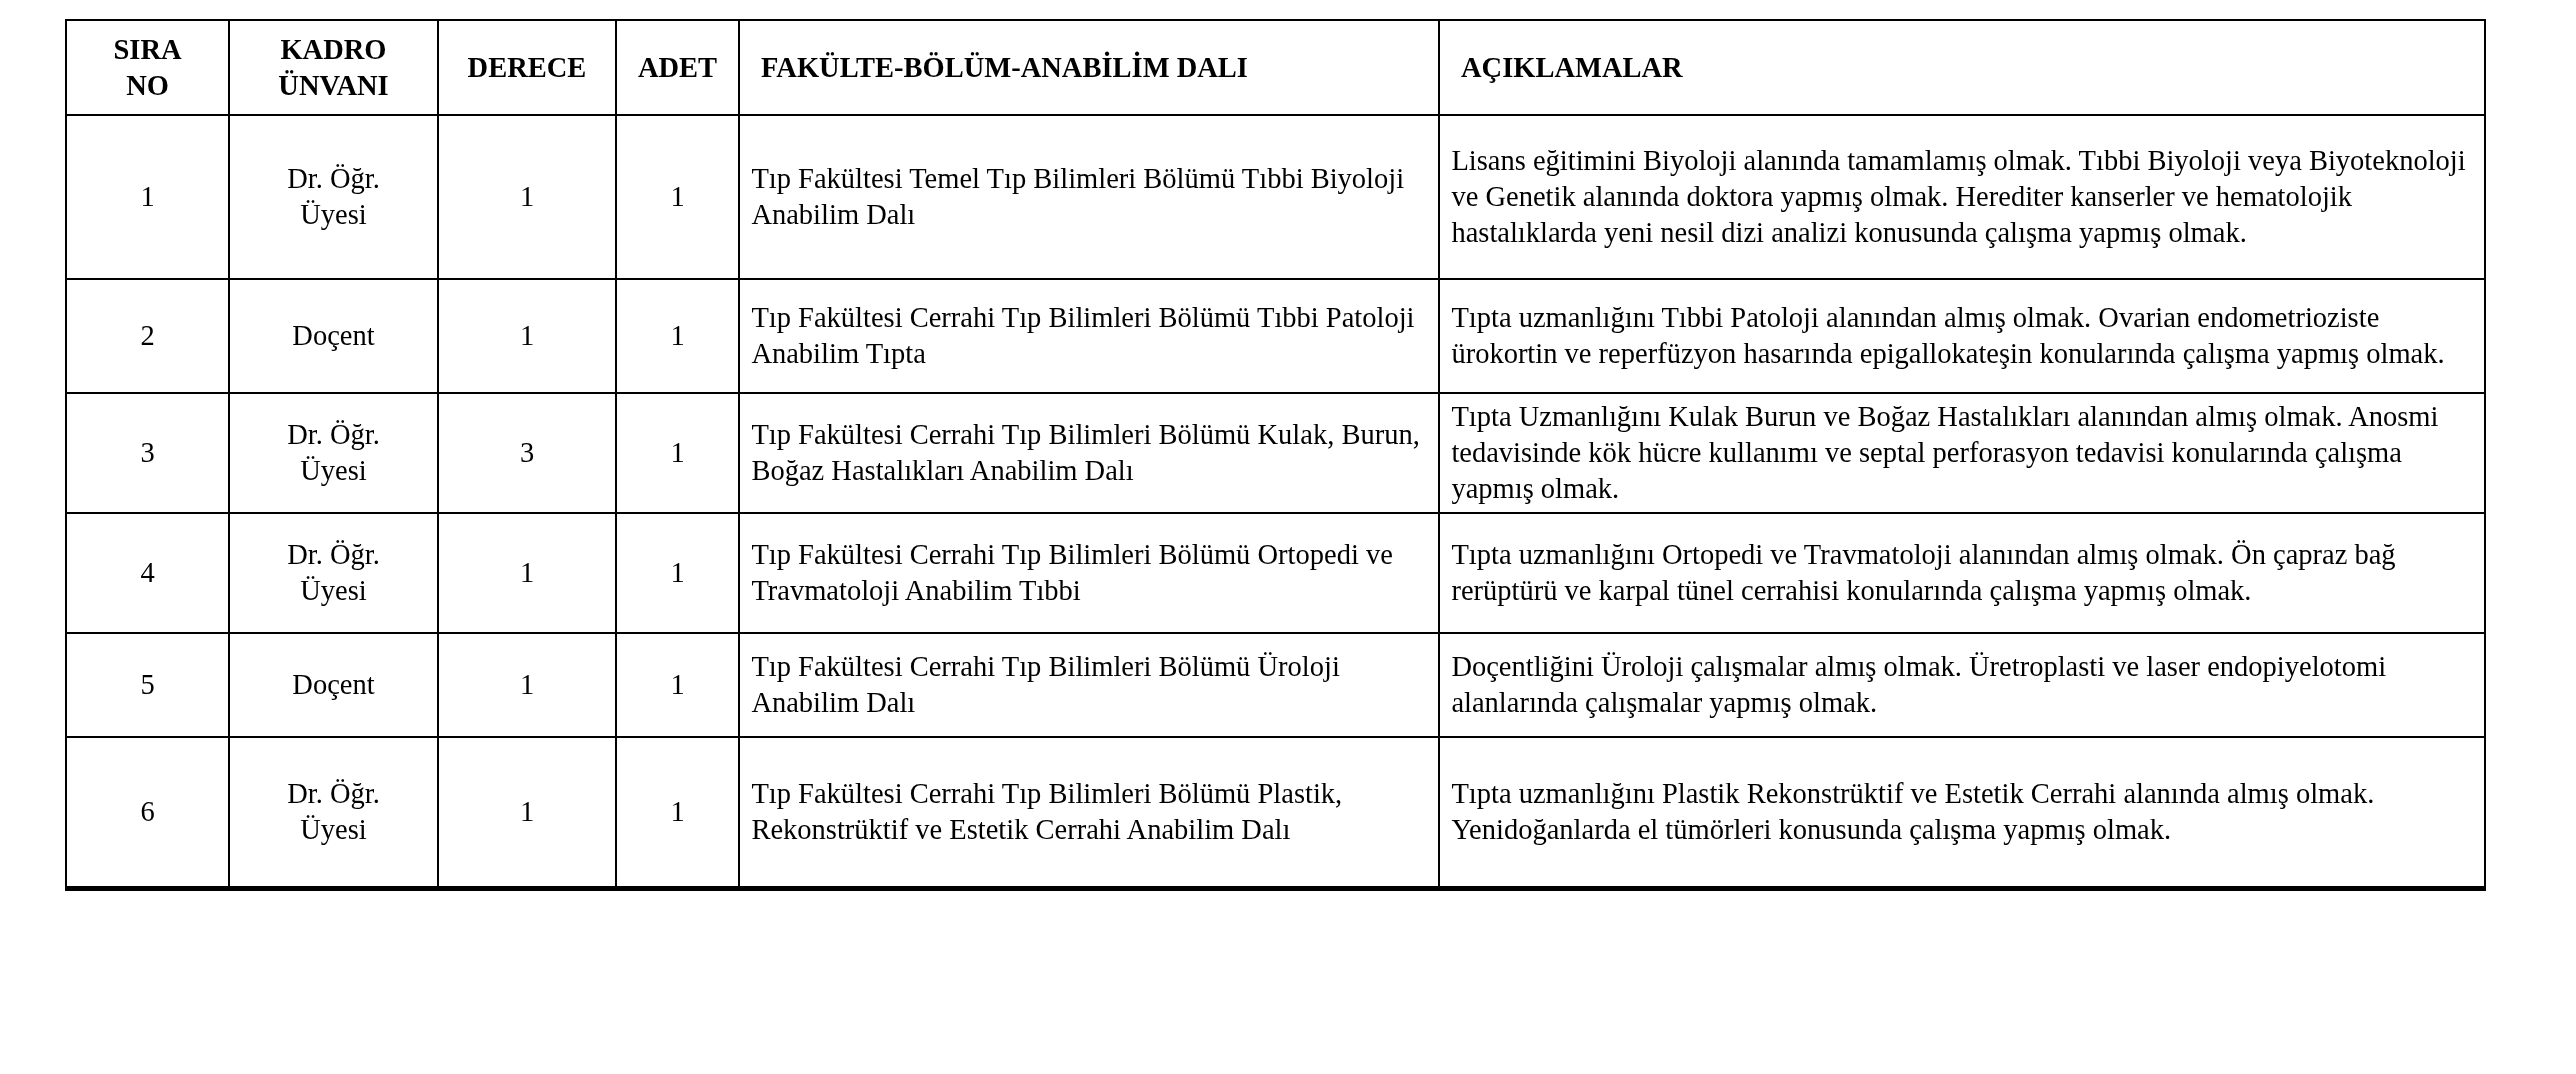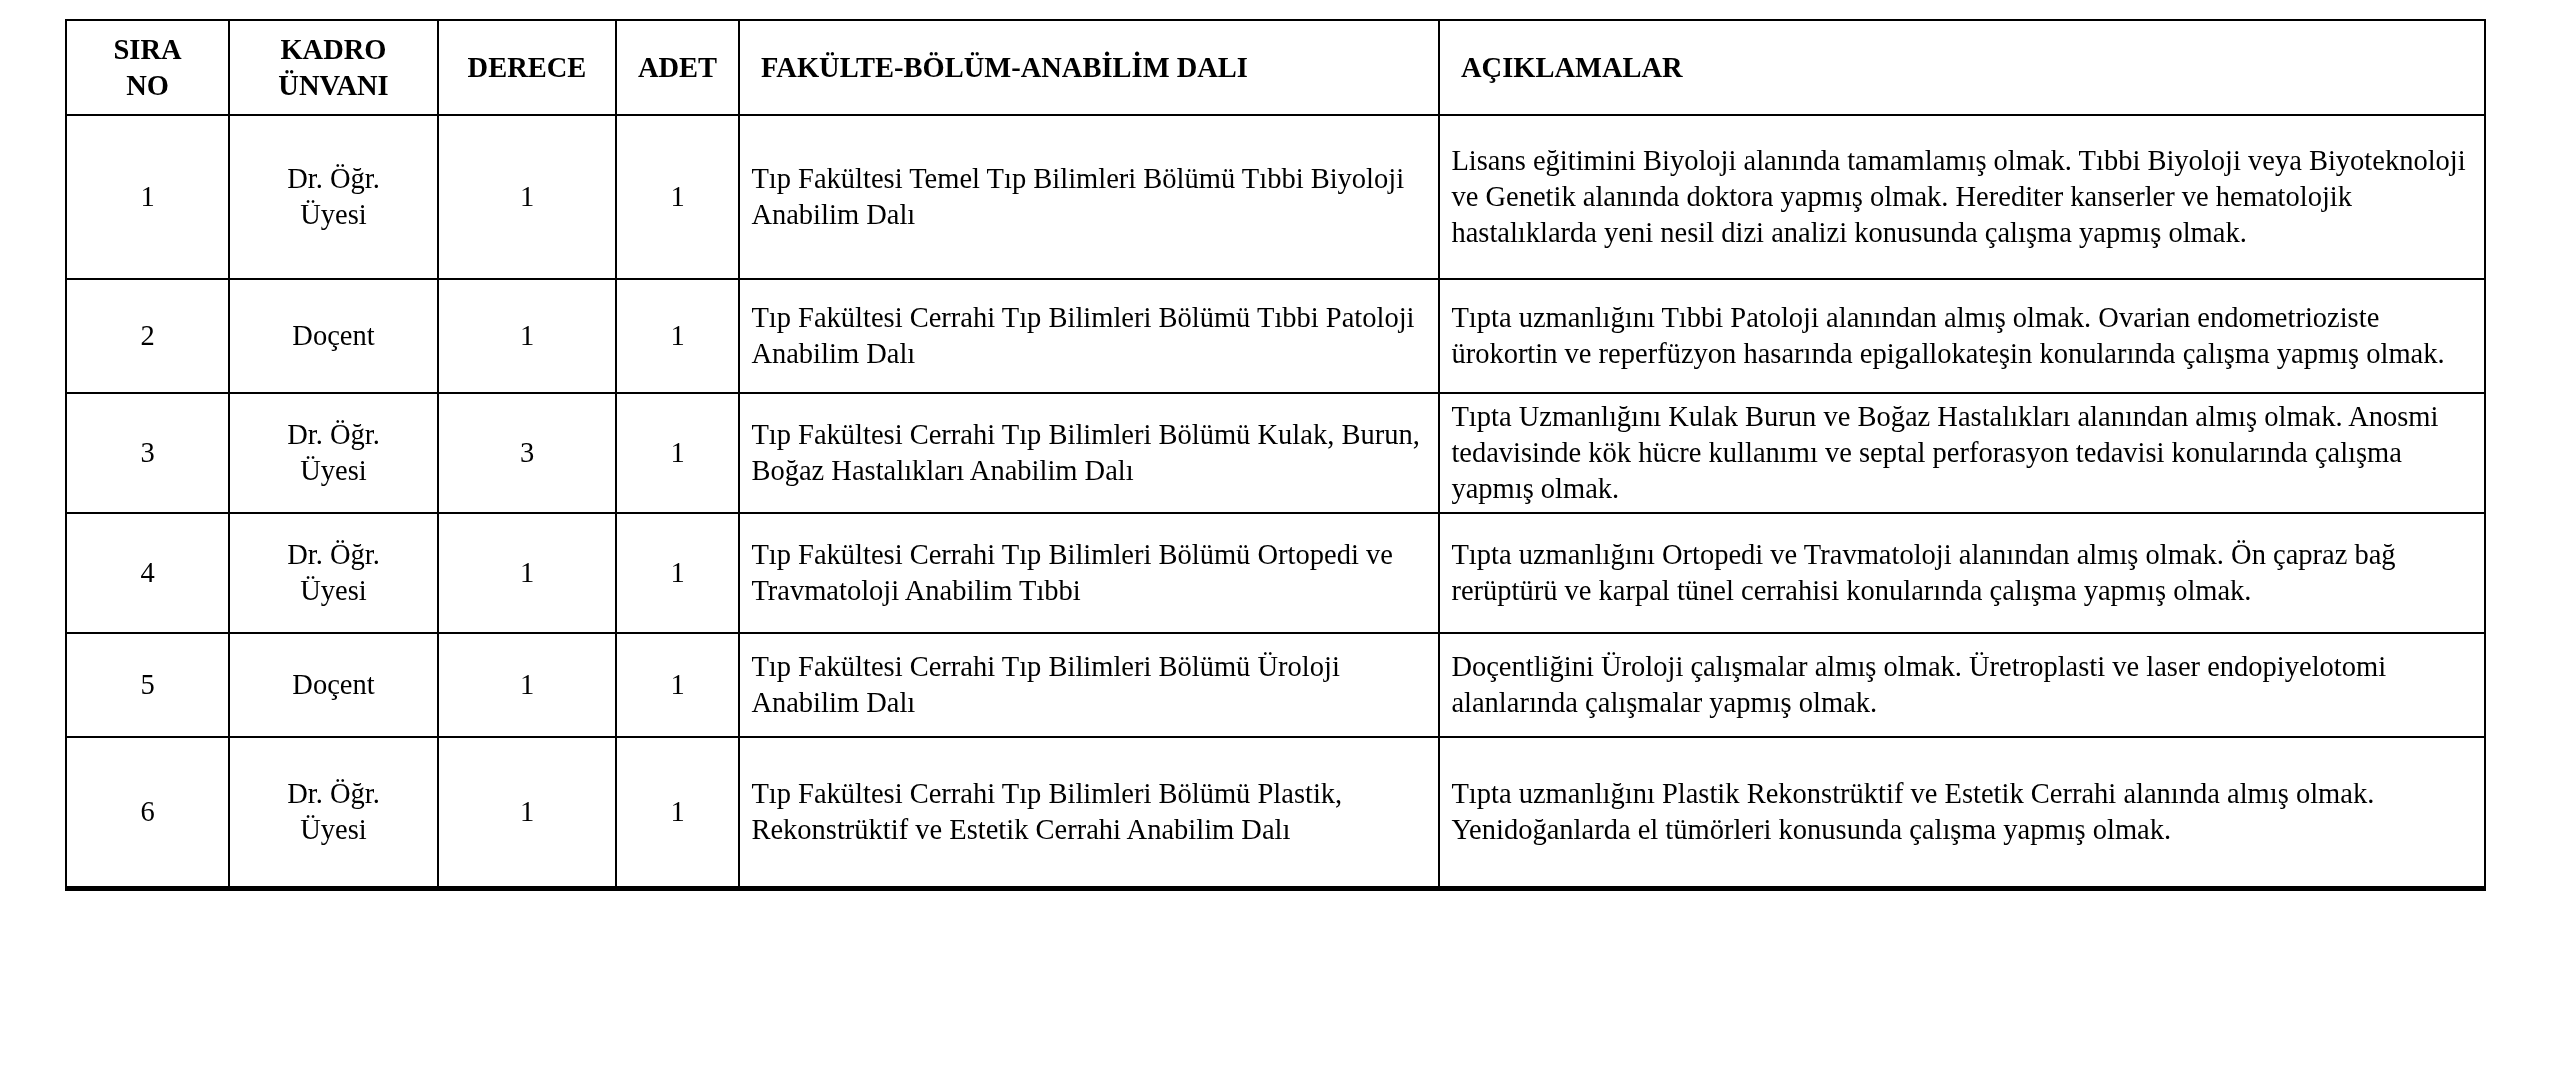--- a/index.html
+++ b/index.html
@@ -84,21 +84,21 @@
         <td class="col-center">1</td>
         <td class="col-center">1</td>
         <td class="col-left">Tıp Fakültesi Temel Tıp Bilimleri Bölümü Tıbbi Biyoloji Anabilim Dalı</td>
         <td class="col-left desc">Lisans eğitimini Biyoloji alanında tamamlamış olmak. Tıbbi Biyoloji veya Biyoteknoloji ve Genetik alanında doktora yapmış olmak. Herediter kanserler ve hematolojik hastalıklarda yeni nesil dizi analizi konusunda çalışma yapmış olmak.</td>
       </tr>
       <tr class="row-2">
         <td class="col-center">2</td>
         <td class="col-center"><span class="wrap-title">Doçent</span></td>
         <td class="col-center">1</td>
         <td class="col-center">1</td>
-        <td class="col-left">Tıp Fakültesi Cerrahi Tıp Bilimleri Bölümü Tıbbi Patoloji Anabilim Dalı</td>
+        <td class="col-left">Tıp Fakültesi Cerrahi Tıp Bilimleri Bölümü Tıbbi Patoloji Anabilim Tıpta</td>
         <td class="col-left desc">Tıpta uzmanlığını Tıbbi Patoloji alanından almış olmak. Ovarian endometrioziste ürokortin ve reperfüzyon hasarında epigallokateşin konularında çalışma yapmış olmak.</td>
       </tr>
       <tr class="row-3">
         <td class="col-center">3</td>
         <td class="col-center"><span class="wrap-title">Dr. Öğr. Üyesi</span></td>
         <td class="col-center">3</td>
         <td class="col-center">1</td>
         <td class="col-left">Tıp Fakültesi Cerrahi Tıp Bilimleri Bölümü Kulak, Burun, Boğaz Hastalıkları Anabilim Dalı</td>
         <td class="col-left desc">Tıpta Uzmanlığını Kulak Burun ve Boğaz Hastalıkları alanından almış olmak. Anosmi tedavisinde kök hücre kullanımı ve septal perforasyon tedavisi konularında çalışma yapmış olmak.</td>
       </tr>

